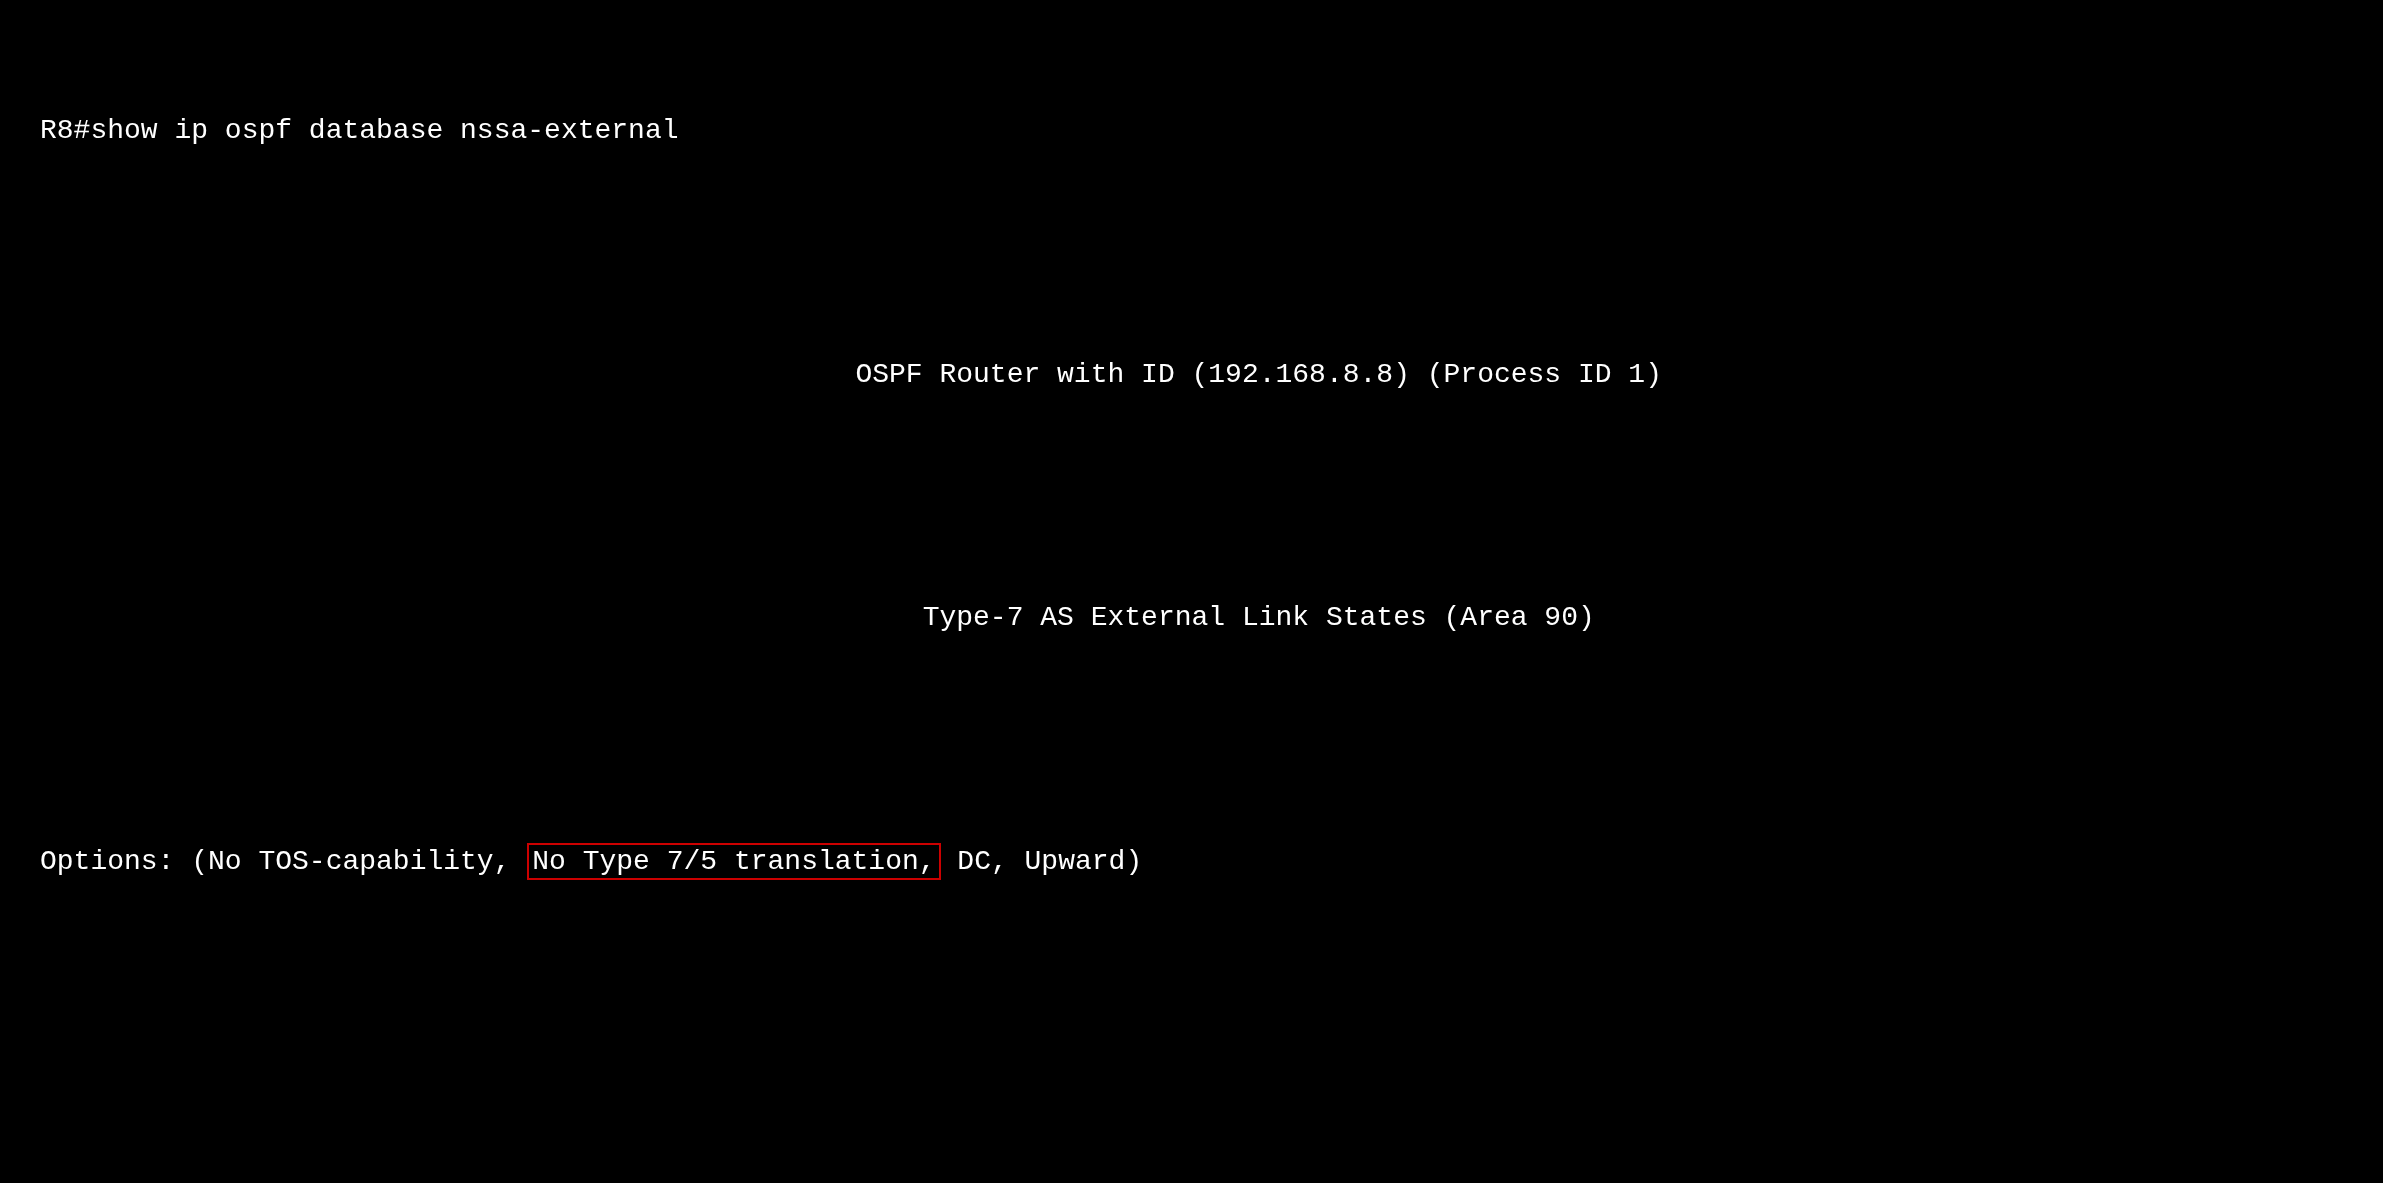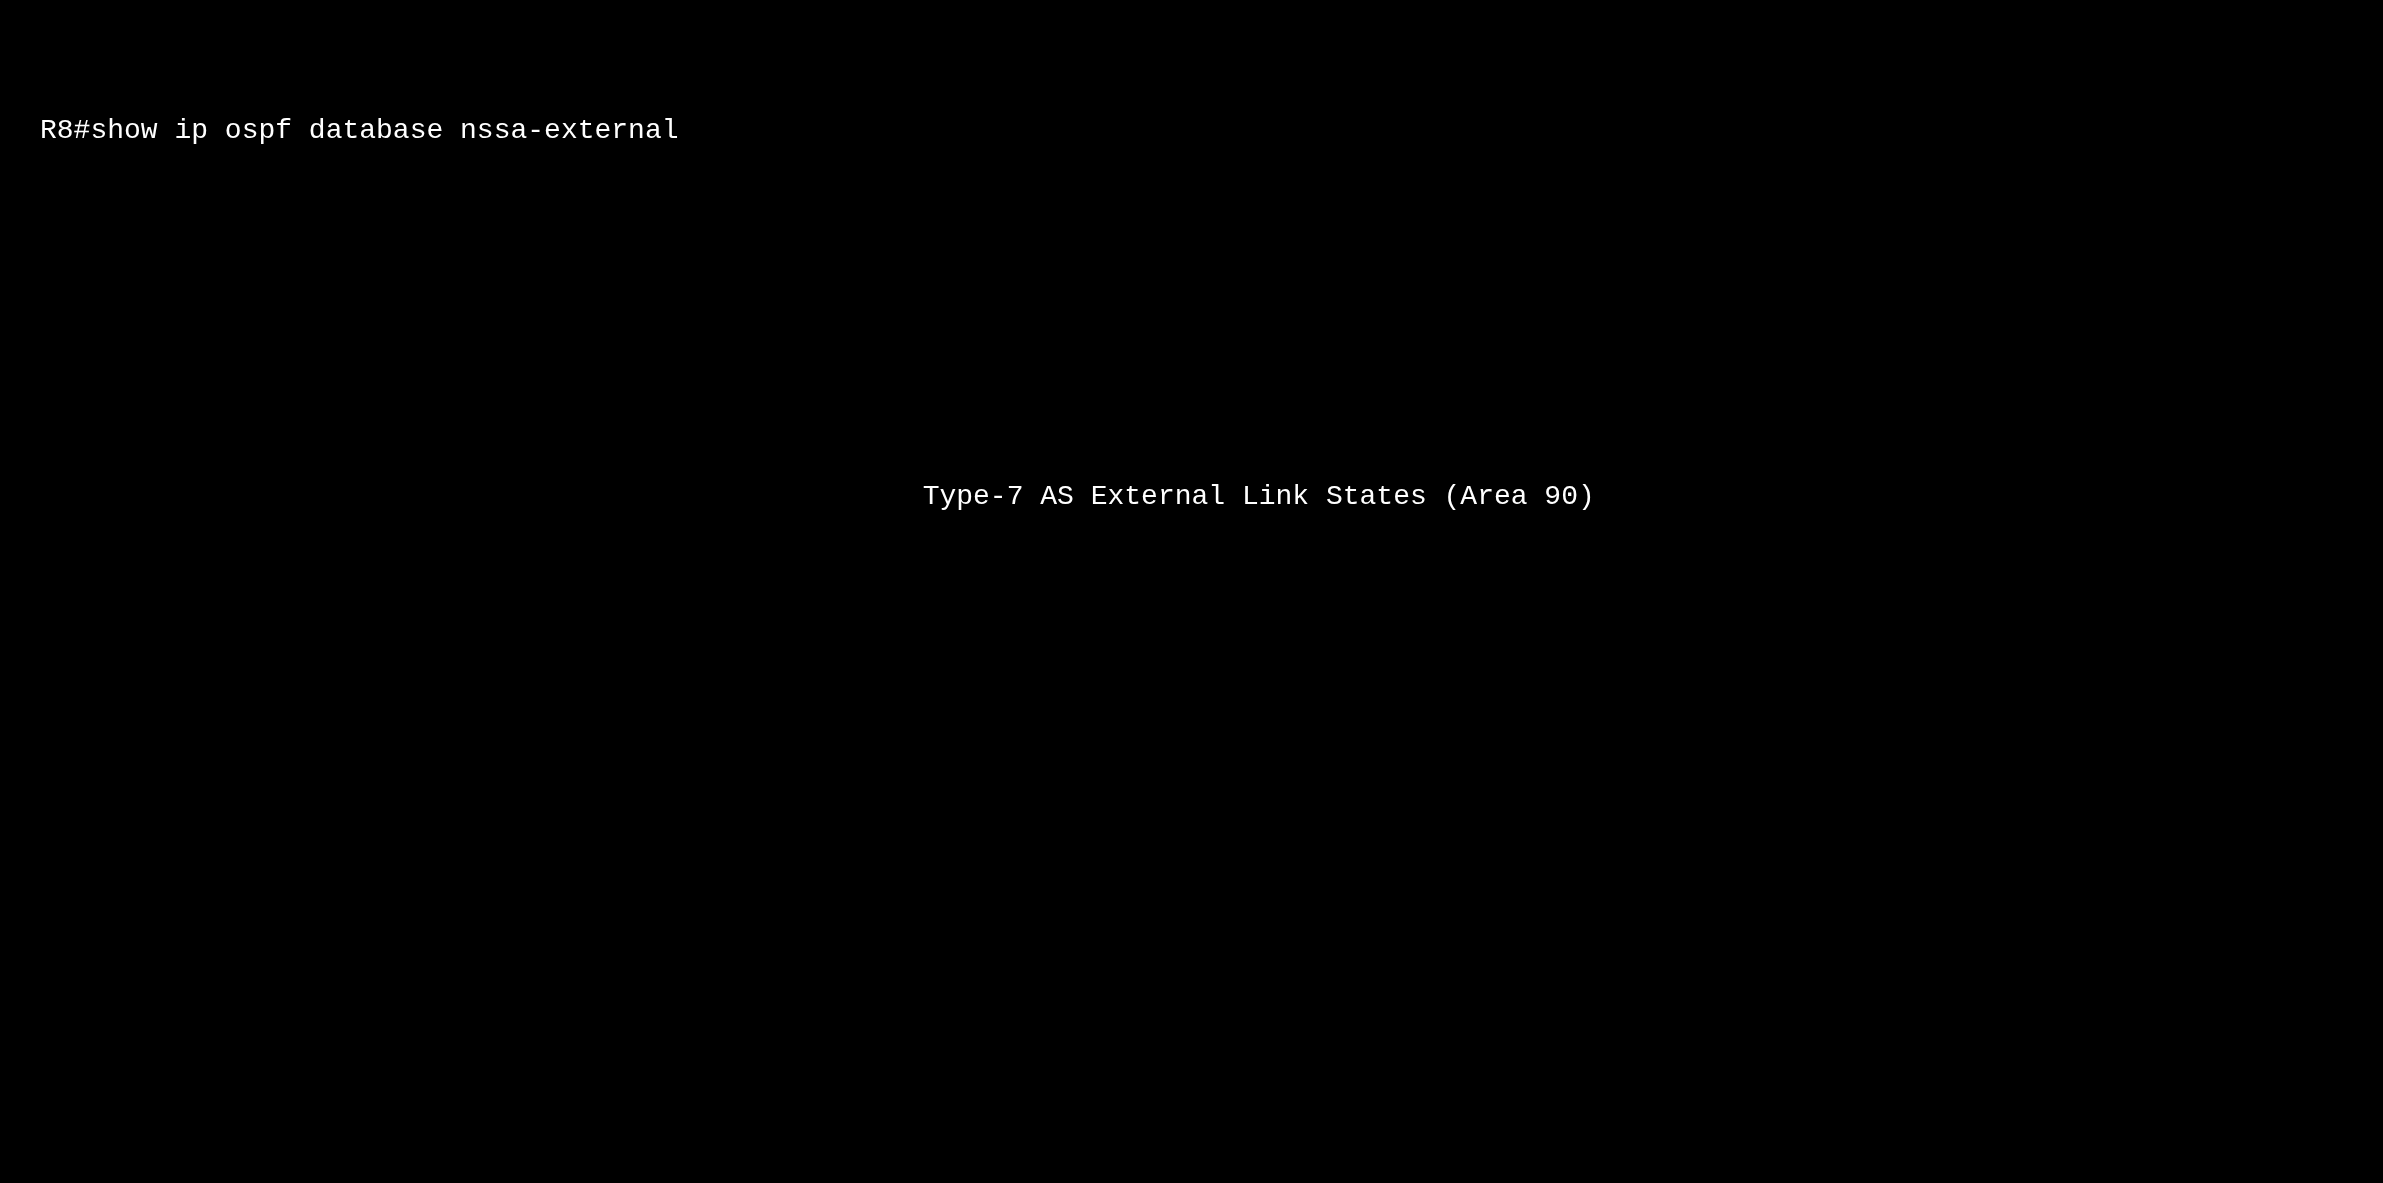--- a/index.html
+++ b/index.html
@@ -37,23 +37,25 @@
       text-align: center;
       display: block;
     }
   </style>
 </head>
 <body>
 
 <div class="terminal-content">
   <span class="line">R8#show ip ospf database nssa-external</span>
   <span class="line">&nbsp;</span>
+  <span class="line centered">        OSPF Router with ID (192.168.8.8) (Process ID 1)</span>
   <span class="line">&nbsp;</span>
   <span class="line centered">        Type-7 AS External Link States (Area 90)</span>
   <span class="line">&nbsp;</span>
+  <span class="line"><span>Options: (No TOS-capability, </span><span class="highlight-box">No Type 7/5 translation,</span><span> DC, Upward)</span></span>
   
   
   
   
   
   
   
   
   
   

